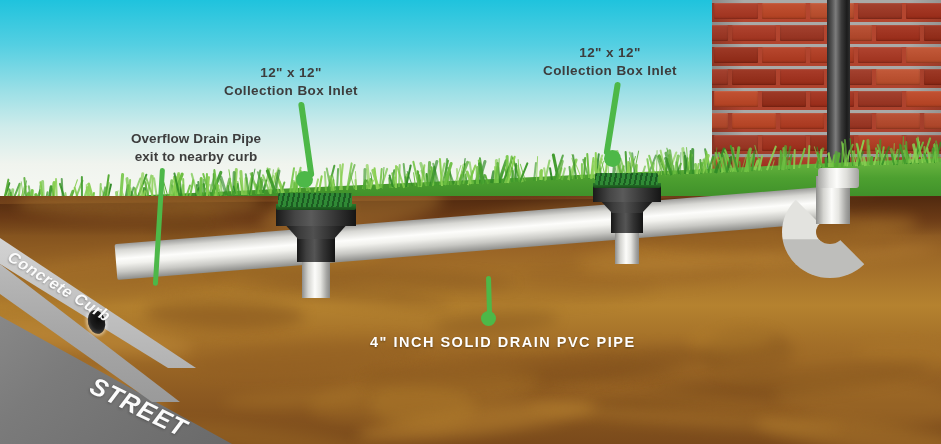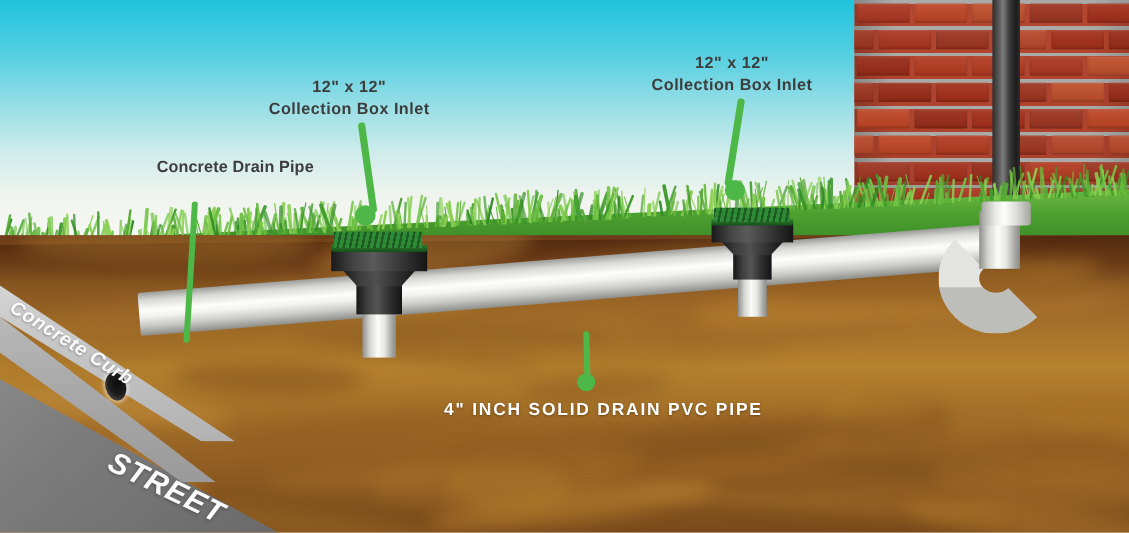--- a/index.html
+++ b/index.html
@@ -865,21 +865,22 @@
   <div class="leader-dot" style="left:296px;top:171px;"></div>
 
   <div class="callout c2" style="left:515px;top:44px;width:190px;">
     <div>12" x 12"</div>
     <div>Collection Box Inlet</div>
   </div>
   <div class="leader" style="left:615px;top:82px;width:6px;height:74px;transform:rotate(9deg);"></div>
   <div class="leader-dot" style="left:604px;top:150px;"></div>
 
   <div class="callout c3" style="left:86px;top:130px;width:220px;">
-    <div>Concrete Drain Pipe</div>
+    <div>Overflow Drain Pipe</div>
+    <div>exit to nearby curb</div>
   </div>
   <div class="leader" style="left:160px;top:168px;width:5px;height:118px;transform:rotate(3.5deg);"></div>
 
   <div class="leader" style="left:486px;top:276px;width:5px;height:42px;transform:rotate(-1.5deg);"></div>
   <div class="leader-dot small" style="left:481px;top:311px;"></div>
   <div class="pvc-label">4" INCH SOLID DRAIN PVC PIPE</div>
 
 </div>
 
 </body></html>

